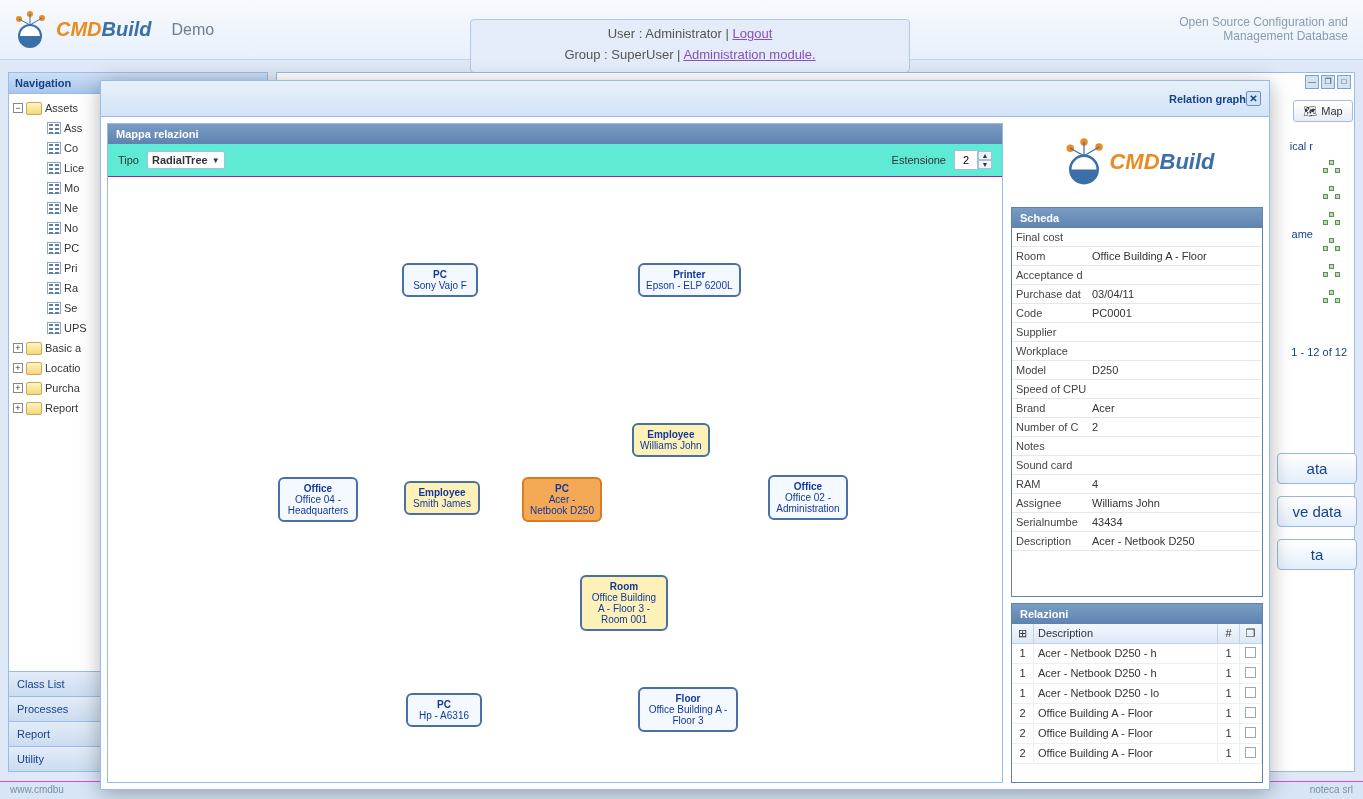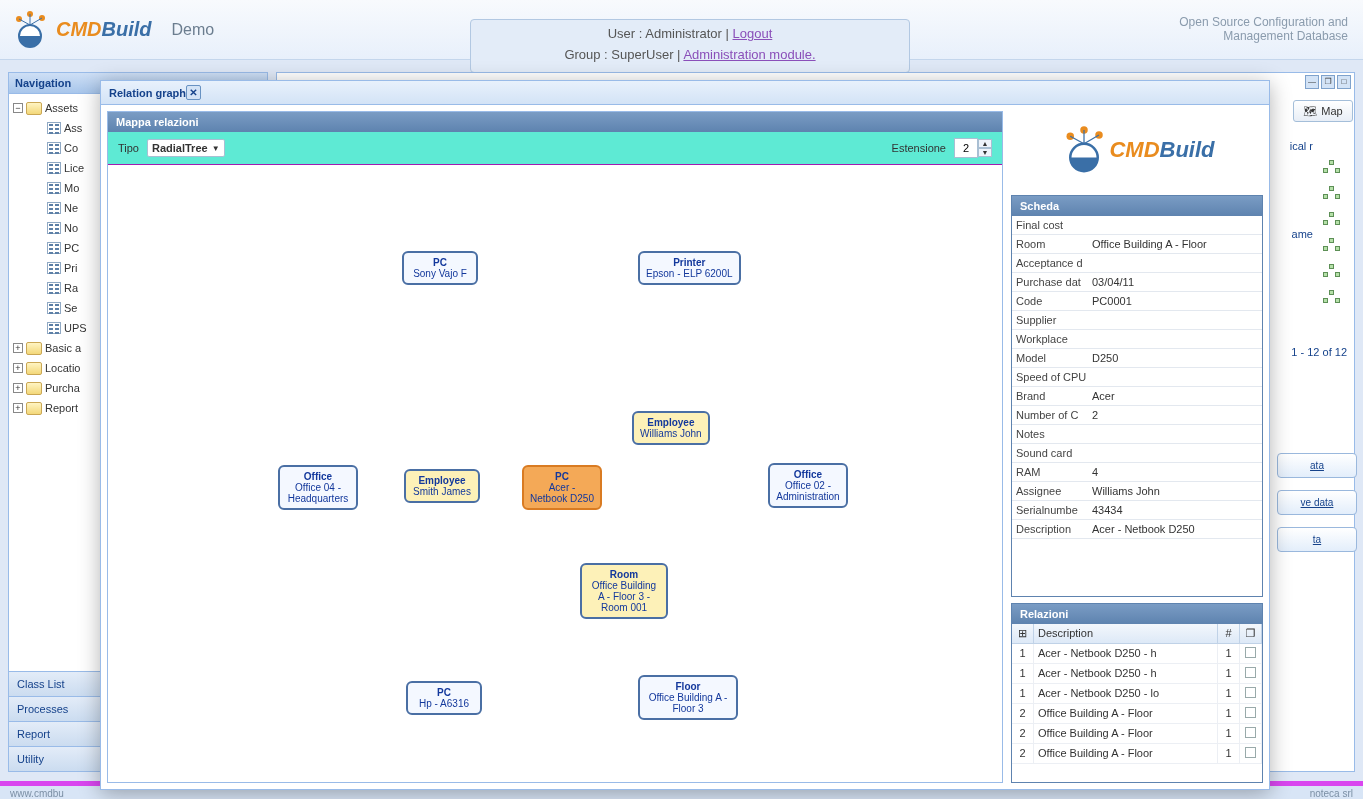--- a/index.html
+++ b/index.html
@@ -22,29 +22,29 @@
 .tree-exp { width: 10px; height: 10px; border: 1px solid #888; text-align: center; line-height: 8px; font-size: 9px; background: #fff; }
 .folder-icon { width: 16px; height: 13px; background: linear-gradient(#fff4c2,#f3d87a); border: 1px solid #caa754; border-radius: 2px; }
 .entity-icon { width: 14px; height: 12px; background: #fff; border: 1px solid #90a9c4; position: relative; }
 .entity-icon::before { content:""; position:absolute; left:1px; top:1px; width:4px; height:2px; background:#5c7fa6; box-shadow: 6px 0 #5c7fa6, 0 4px #5c7fa6, 6px 4px #5c7fa6, 0 8px #5c7fa6, 6px 8px #5c7fa6;}
 .nav-bottom { position: absolute; bottom: 0; left: 0; right: 0; }
 .nav-bottom .row { background: linear-gradient(#e3ecf8,#cbdcf0); border-top: 1px solid #99bbe8; padding: 6px 8px; font-size: 11px; color: #15428b; cursor: pointer; }
 .main-area { position: absolute; left: 276px; top: 72px; right: 8px; height: 700px; background: #fff; border: 1px solid #99bbe8; }
 .map-btn { position: absolute; right: 10px; top: 100px; width: 60px; height: 22px; background: linear-gradient(#fff,#e8eef6); border: 1px solid #a4bed9; display: flex; align-items: center; justify-content: center; gap: 4px; font-size: 11px; cursor: pointer; border-radius: 3px; }
 .paging { position: absolute; right: 16px; top: 346px; font-size: 11px; color: #15428b; }
 .right-btns { position: absolute; right: 6px; top: 453px; display: flex; flex-direction: column; gap: 12px; }
-.right-btns .btn { background: linear-gradient(#fff,#e3eefb); border: 1px solid #9ab8dd; border-radius: 4px; padding: 6px 14px; font-size: 10px; color: #15428b; text-align: center; cursor: pointer; width: 80px; text-decoration: underline; }
-.status-bar { position: absolute; left: 0; right: 0; bottom: 0; height: 18px; background: #d8e5f6; border-top: 5px solid #d946ef; font-size: 10px; color: #7b8fa5; padding: 2px 10px; display: flex; justify-content: space-between; }
+.right-btns .btn { background: linear-gradient(#fff,#e3eefb); border: 1px solid #9ab8dd; border-radius: 4px; padding: 6px 14px; font-size: 15px; color: #15428b; text-align: center; cursor: pointer; width: 80px; }
+.status-bar { position: absolute; left: 0; right: 0; bottom: 0; height: 18px; background: #d8e5f6; border-top: 1px solid #d946ef; font-size: 10px; color: #7b8fa5; padding: 2px 10px; display: flex; justify-content: space-between; }
 .mini-graph { width: 18px; height: 14px; position: relative; }
 .mini-graph span { position:absolute; width:5px; height:5px; border:1px solid #5d8f56; background:#b5e0a8; }
 .mini-graph .n1{left:6px;top:0;} .mini-graph .n2{left:0;top:8px;} .mini-graph .n3{left:12px;top:8px;}
 
 .modal-mask { position: absolute; inset: 0; }
 .modal { position: absolute; left: 100px; top: 80px; width: 1170px; height: 710px; background: #fff; border: 1px solid #99bbe8; box-shadow: 0 4px 20px rgba(0,0,0,0.3); display: flex; flex-direction: column; }
-.modal-hdr { background: linear-gradient(#e8f1fc,#d3e3f6); color: #15428b; font-weight: bold; padding: 4px 8px; display: flex; justify-content: flex-start; align-items: center; border-bottom: 1px solid #99bbe8; }
+.modal-hdr { background: linear-gradient(#e8f1fc,#d3e3f6); color: #15428b; font-weight: bold; padding: 10px 8px; display: flex; justify-content: flex-end; align-items: center; border-bottom: 1px solid #99bbe8; }
 .close-x { width:15px; height:15px; border:1px solid #6892c2; background:#d3e3f6; color:#15428b; text-align:center; line-height:13px; font-size:10px; cursor:pointer; border-radius:2px;}
 .modal-body { flex: 1; display: flex; gap: 8px; padding: 6px; }
 .map-panel { flex: 1; border: 1px solid #99bbe8; display: flex; flex-direction: column; }
 .sub-hdr { background: linear-gradient(#7a9cc4,#5e83af); color: #fff; font-weight: bold; padding: 4px 8px; font-size: 11px; }
 .toolbar { background: #5eead4; border-bottom: 1px solid #a21caf; padding: 6px 10px; display: flex; align-items: center; gap: 8px; font-size: 11px; }
 .toolbar .spacer { flex: 1; }
 .select { background: #fff; border: 1px solid #a9bfd3; font-size: 11px; padding: 2px 4px; border-radius: 2px; font-weight: bold; display: flex; align-items: center; gap: 4px; }
 .select .caret { font-size: 8px; }
 .spinner { display: flex; align-items: center; }
 .spinner input { width: 24px; height: 20px; border: 1px solid #a9bfd3; text-align: center; font-size: 11px; }

